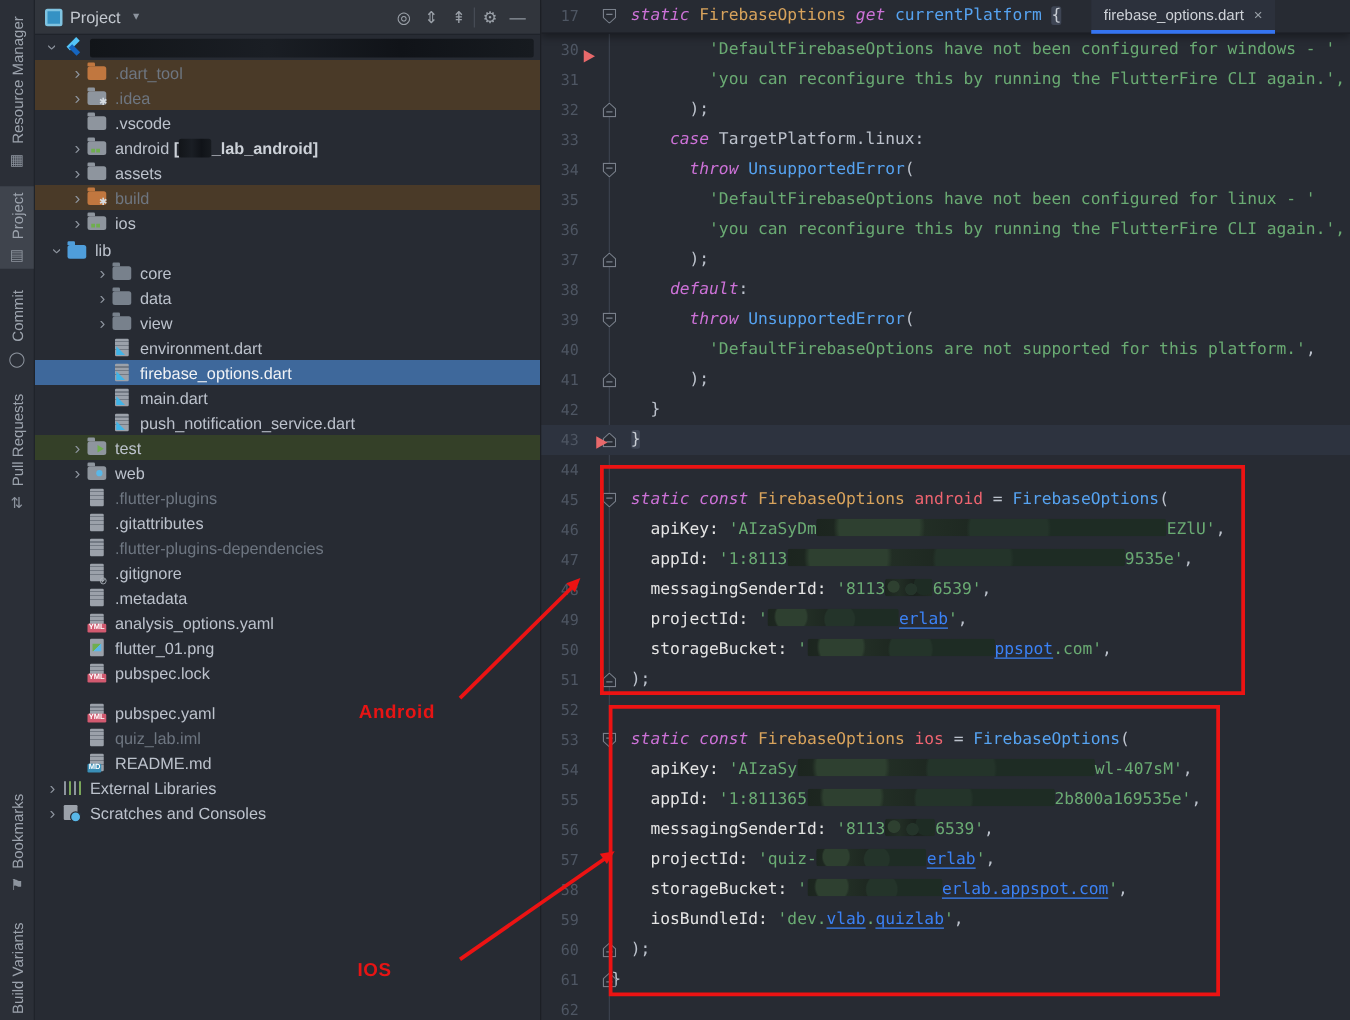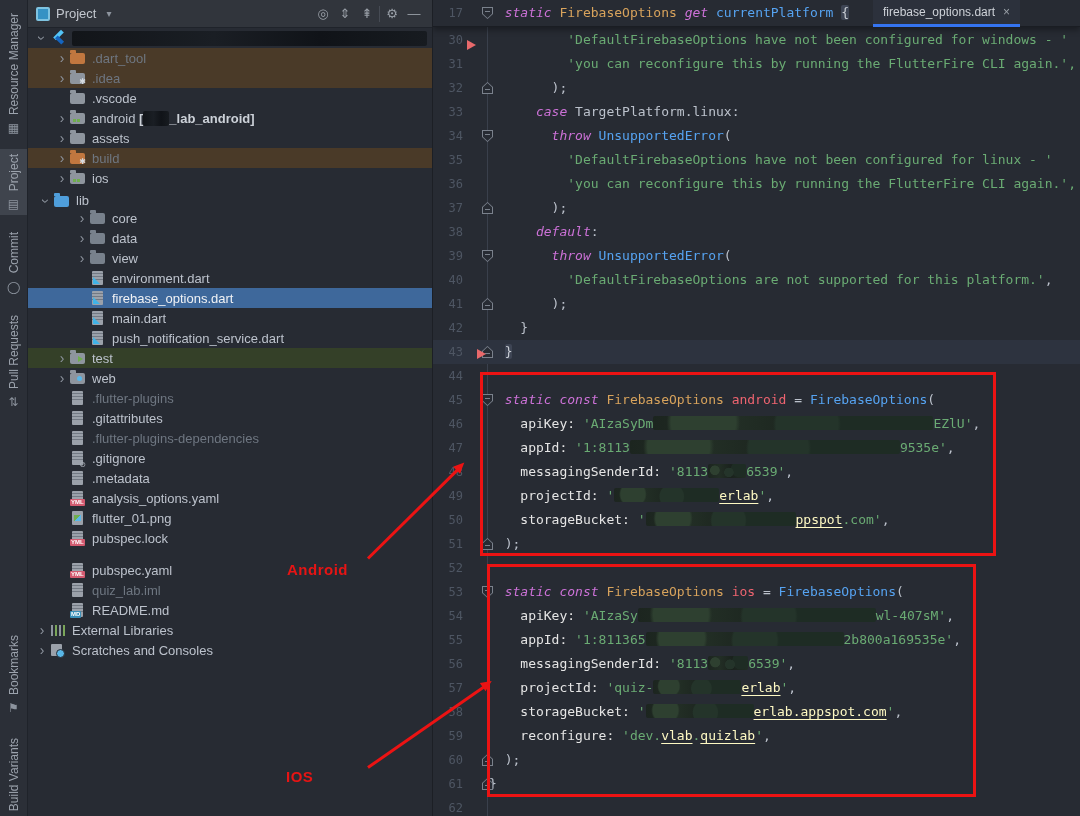--- a/index.html
+++ b/index.html
@@ -95,21 +95,21 @@
   .cl.cur { background:#2d333f; }
   .ln { width:30px; flex:none; text-align:right; color:#4e5663; font-size:12px;
     font-family:"DejaVu Sans Mono",monospace; }
   .lc { flex:none; white-space:pre; padding-left:26px; font-family:"DejaVu Sans Mono",monospace;
     font-size:13px; line-height:24px; }
   .sg-kw { color:#cd72d8; font-style:italic; }
   .sg-type { color:#d8a35c; }
   .sg-call { color:#56a3f1; }
   .sg-var { color:#ee6470; }
   .sg-str { color:#6aab73; }
-  .sg-strw { color:#fef9c3; text-decoration-line:underline; text-decoration-style:wavy;
+  .sg-strw { color:#3b82f6; text-decoration-line:underline; text-decoration-style:wavy;
     text-decoration-color:#577f57; text-decoration-thickness:1px; text-underline-offset:3px;text-decoration:underline; }
   .sg-prop { color:#e5e5e5; }
   .sg-pln { color:#bcc2cc; }
   .sg-brc { color:#c8cdd4; background:#3e4554; border-radius:2px; }
   .censor { display:inline-block; height:14px; vertical-align:-2px; border-radius:2px;
     background:radial-gradient(circle at 18% 45%,#2e4030 0 14%,transparent 16%),
                radial-gradient(circle at 55% 60%,#24342a 0 20%,transparent 22%),
                radial-gradient(circle at 82% 35%,#1e2c24 0 24%,transparent 26%),
                linear-gradient(90deg,#1c251f,#222e25 30%,#1a221d 60%,#212d24); }
 
@@ -575,21 +575,21 @@
         <div class="cl">
           <span class="ln">57</span>
           <span class="lc"><span class="sg-prop">    projectId: </span><span class="sg-str">'quiz-</span><span class="censor" style="width: 88px;"></span><span class="sg-strw">erlab</span><span class="sg-str">'</span><span class="sg-pln">,</span></span>
         </div>
         <div class="cl">
           <span class="ln">58</span>
           <span class="lc"><span class="sg-prop">    storageBucket: </span><span class="sg-str">'</span><span class="censor" style="width: 108px;"></span><span class="sg-strw">erlab.appspot.com</span><span class="sg-str">'</span><span class="sg-pln">,</span></span>
         </div>
         <div class="cl">
           <span class="ln">59</span>
-          <span class="lc"><span class="sg-prop">    reconfigure: </span><span class="sg-str">'dev.</span><span class="sg-strw">vlab</span><span class="sg-str">.</span><span class="sg-strw">quizlab</span><span class="sg-str">'</span><span class="sg-pln">,</span></span>
+          <span class="lc"><span class="sg-prop">    iosBundleId: </span><span class="sg-str">'dev.</span><span class="sg-strw">vlab</span><span class="sg-str">.</span><span class="sg-strw">quizlab</span><span class="sg-str">'</span><span class="sg-pln">,</span></span>
         </div>
         <div class="cl">
           <span class="ln">60</span>
           <span class="mk e">
             <span class="o"></span>
             <span class="i"></span>
             <span class="b"></span>
           </span>
           <span class="lc"><span class="sg-pln">  );</span></span>
         </div>

